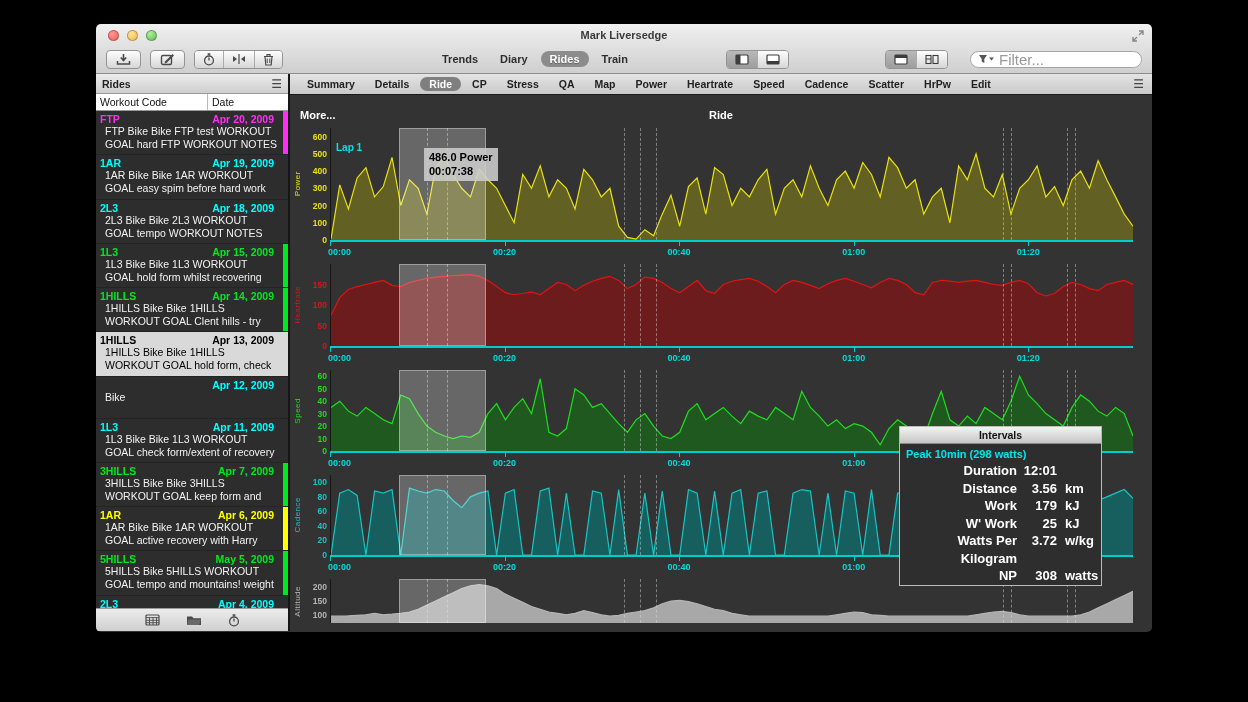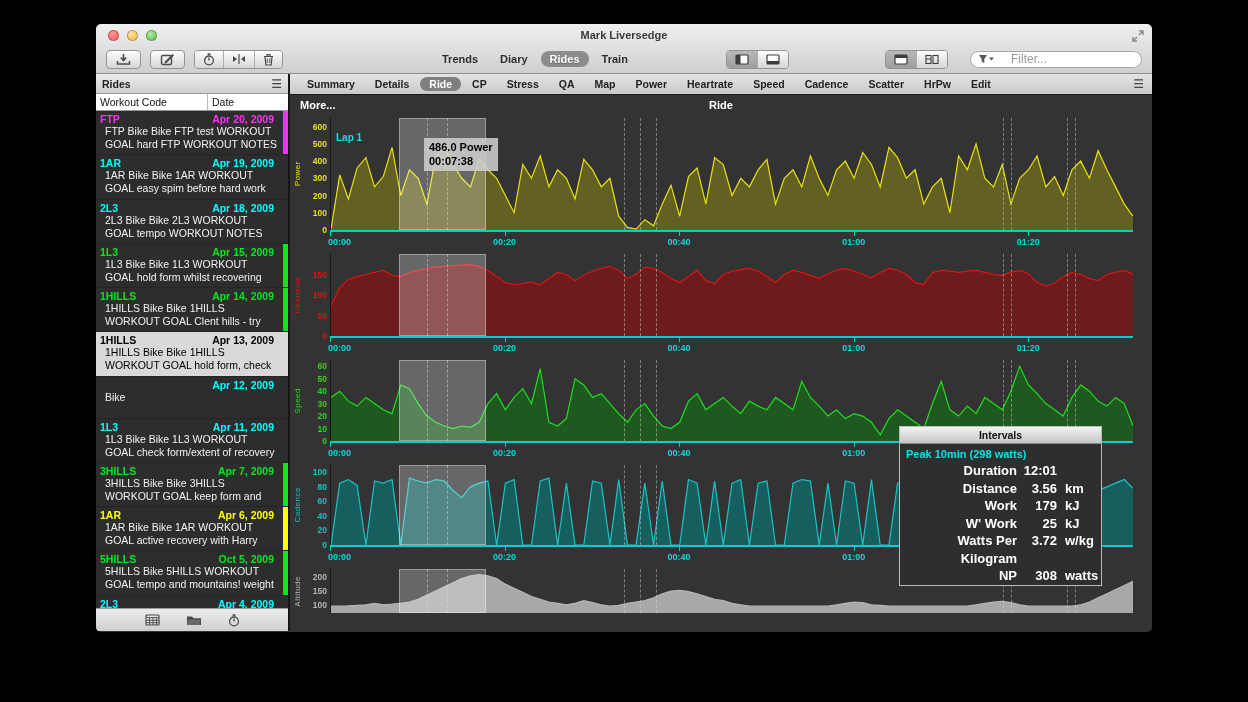--- a/index.html
+++ b/index.html
@@ -19,21 +19,21 @@
   .tb-btn { height:19px; border:1px solid #949494; border-radius:4px; background:linear-gradient(#fefefe,#d6d6d6); display:flex; align-items:center; justify-content:center; padding:0 9px; }
   .tb-btn + .tb-btn { margin-left:9px; }
   .tb-group { display:flex; height:19px; border:1px solid #949494; border-radius:4px; overflow:hidden; margin-left:9px; }
   .tb-group .seg { display:flex; align-items:center; justify-content:center; padding:0 8px; background:linear-gradient(#fefefe,#d6d6d6); border-right:1px solid #aaa; }
   .tb-group .seg:last-child { border-right:none; }
   .tb-group .seg.pressed { background:linear-gradient(#b9b9b9,#9d9d9d); }
   #view-tabs { display:flex; gap:4px; margin-left:150px; align-items:center; }
   .vtab { font-size:11px; font-weight:bold; color:#2e2e2e; padding:2px 9px; border-radius:10px; }
   .vtab.active { background:#8c8c8c; color:#fff; text-shadow:0 1px 1px rgba(0,0,0,.3); }
   #filter-wrap { margin-left:22px; width:172px; height:17px; background:#fff; border:1px solid #a5a5a5; border-radius:9px; display:flex; align-items:center; padding:0 7px; }
-  #filter-input { border:none; outline:none; font-size:12px; color:#444; width:120px; background:transparent; margin-left:16px; }
+  #filter-input { border:none; outline:none; font-size:15px; color:#444; width:120px; background:transparent; margin-left:4px; }
   #filter-input::placeholder { color:#9a9a9a; }
   #toolbar-spacer { flex:1; }
 
   
   #content { display:flex; height:557px; }
   #sidebar { width:194px; display:flex; flex-direction:column; border-right:2px solid #161616; background:#2d2d2d; }
   #sb-header { height:20px; background:linear-gradient(#ececec,#cfcfcf); border-bottom:1px solid #9b9b9b; display:flex; align-items:center; justify-content:space-between; padding:0 6px; }
   #sb-title { font-size:10.5px; font-weight:bold; color:#222; }
   .hamburger { font-size:12px; color:#444; line-height:1; }
   #sb-cols { height:17px; background:#fff; border-bottom:1px solid #999; display:flex; font-size:10.5px; color:#111; }
@@ -47,21 +47,21 @@
   .ride-row.selected .l1 span, .ride-row.selected .desc { color:#000 !important; }
   .ride-bar { position:absolute; right:0; top:0; bottom:0; width:5px; }
   #sb-footer { height:23px; background:linear-gradient(#ececec,#cfcfcf); border-top:1px solid #9b9b9b; display:flex; align-items:center; justify-content:center; gap:26px; }
 
   
   #main { flex:1; display:flex; flex-direction:column; min-width:0; }
   #chart-tabs { height:21px; background:linear-gradient(#e4e4e4,#c9c9c9); border-bottom:1px solid #1a1a1a; display:flex; align-items:center; padding:0 8px; gap:2px; }
   .ctab { font-size:10.5px; font-weight:bold; color:#222; padding:1px 9px; border-radius:9px; }
   .ctab.active { background:#7f7f7f; color:#fff; }
   #ctab-spacer { flex:1; }
-  #chart-area { flex:1; position:relative; background:#333; padding-top:2px; }
+  #chart-area { flex:1; position:relative; background:#333; padding-top:12px; }
   #chart-head { position:relative; height:18px; }
   #more-link { position:absolute; left:10px; top:2px; font-size:11px; font-weight:bold; color:#fff; }
   #ride-title { position:absolute; left:0; right:0; text-align:center; top:2px; font-size:11px; font-weight:bold; color:#fff; }
 
   .chart-block { margin-top:3px; }
   .chart-row { display:flex; }
   .ylab { width:14px; display:flex; align-items:center; justify-content:center; }
   .ylab span { writing-mode:vertical-rl; transform:rotate(180deg); font-size:8px; letter-spacing:.5px; }
   .yaxis { width:26px; position:relative; }
   .yaxis span { position:absolute; right:3px; font-size:8.5px; font-weight:bold; transform:translateY(50%); }
@@ -273,21 +273,21 @@
               <span style="color: rgb(255, 255, 0);">1AR</span>
               <span style="color: rgb(255, 255, 0); padding-right: 6px;">Apr 6, 2009</span>
             </div>
             <div class="desc">1AR Bike Bike 1AR WORKOUT</div>
             <div class="desc">GOAL active recovery with Harry</div>
             <div class="ride-bar" style="background: rgb(255, 255, 0);"></div>
           </div>
           <div class="ride-row">
             <div class="l1">
               <span style="color: rgb(0, 232, 31);">5HILLS</span>
-              <span style="color: rgb(0, 232, 31); padding-right: 6px;">Oct 5, 2009</span>
+              <span style="color: rgb(0, 232, 31); padding-right: 6px;">May 5, 2009</span>
             </div>
             <div class="desc">5HILLS Bike 5HILLS WORKOUT</div>
             <div class="desc">GOAL tempo and mountains! weight</div>
             <div class="ride-bar" style="background: rgb(0, 232, 31);"></div>
           </div>
           <div class="ride-row">
             <div class="l1">
               <span style="color: rgb(0, 255, 255);">2L3</span>
               <span style="color: rgb(0, 255, 255); padding-right: 6px;">Apr 4, 2009</span>
             </div>

